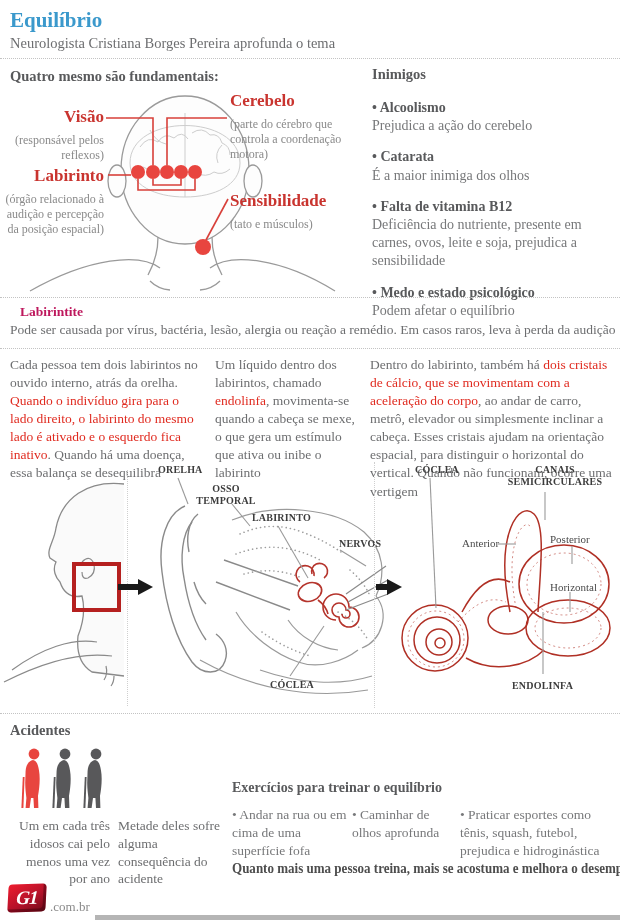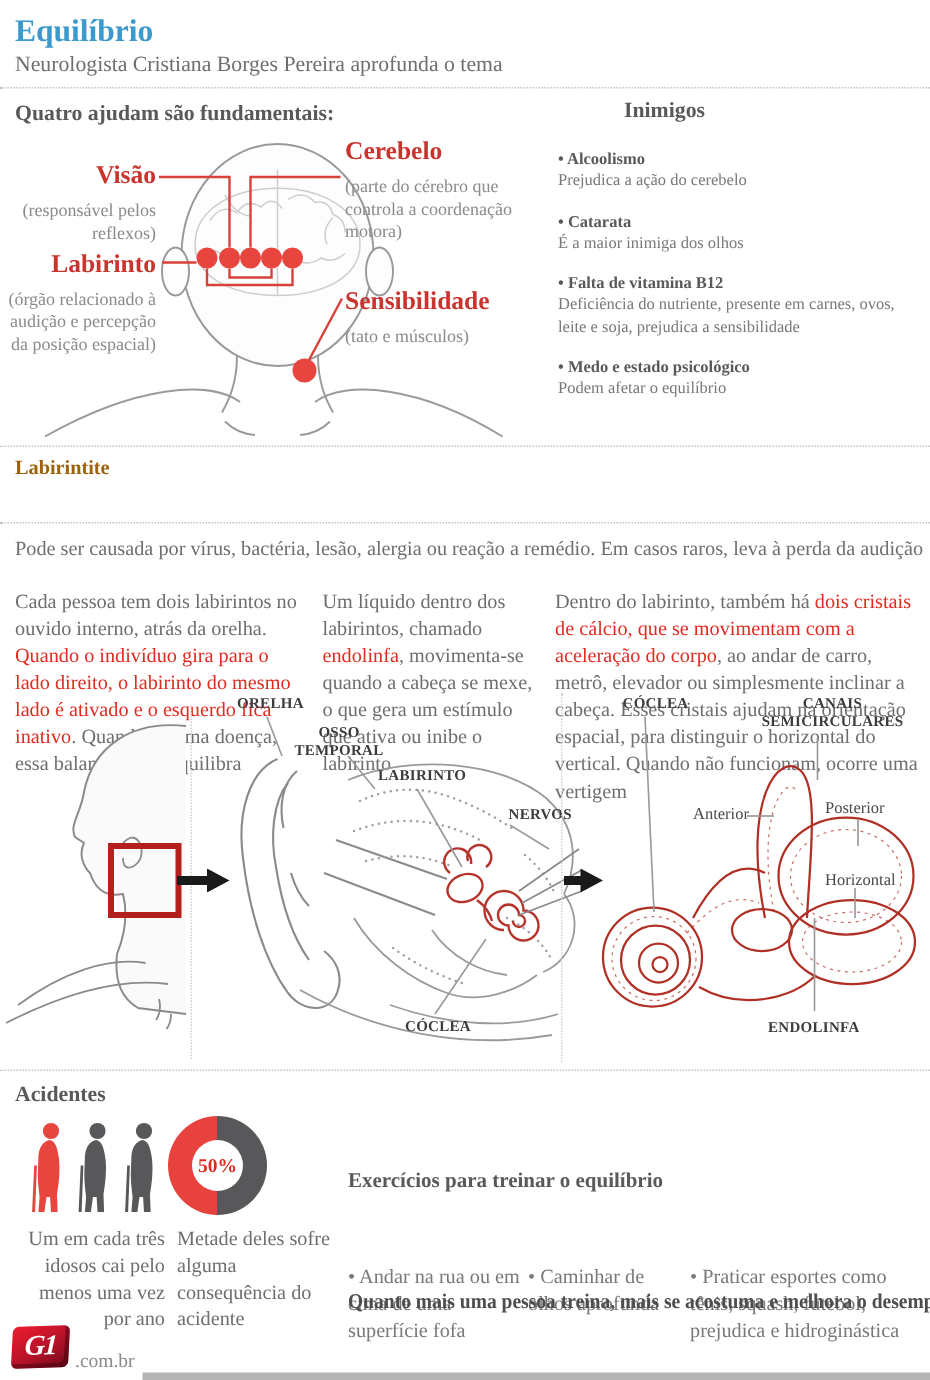--- a/index.html
+++ b/index.html
@@ -6,24 +6,24 @@
   #canvas{position:relative;width:620px;height:920px;background:#fff;overflow:hidden;
           font-family:Liberation Serif, serif;color:#6d6e70;padding-left:46px;}
   .abs{position:absolute;}
   .dotdiv-h{position:absolute;height:0;border-top:1px dotted #c3c3c3;}
   .dotdiv-v{position:absolute;width:0;border-left:1px dotted #cfcfcf;}
   .title{font-size:21px;font-weight:bold;color:#3b99cc;}
   .subtitle{font-size:14.5px;color:#6d6e70;}
   .sec-head{font-size:14.5px;font-weight:bold;color:#58595b;}
   .red-label{font-size:17px;font-weight:bold;color:#c9342f;line-height:1.05;}
   .small-desc{font-size:12px;color:#8a8a8a;line-height:1.25;margin-top:7px;}
-  .enemy{margin-bottom:13px;font-size:11px;line-height:1.3;}
+  .enemy{margin-bottom:13px;font-size:14px;line-height:1.3;}
   .enemy .lab{font-weight:bold;color:#58595b;}
   .enemy .des{color:#77787a;}
-  .body-txt{font-size:13.5px;line-height:1.34;color:#6d6e70;margin-top:36px;}
+  .body-txt{font-size:13.5px;line-height:1.34;color:#6d6e70;}
   .red-inline{color:#e02b20;}
   .fig-label{font-size:10px;font-weight:bold;color:#3c3c3c;letter-spacing:.2px;line-height:1.15;white-space:pre-line;}
   .fig-label-sm{font-size:11px;color:#4a4a4a;}
   .donut{width:66px;height:66px;border-radius:50%;background:conic-gradient(#58585a 0deg 180deg,#e8423e 180deg 360deg);}
   .donut-hole{position:absolute;left:16px;top:16px;width:34px;height:34px;border-radius:50%;background:#fff;
               display:flex;align-items:center;justify-content:center;font-size:13px;font-weight:bold;color:#e02b20;}
   .stat{font-size:13.5px;line-height:1.32;color:#6d6e70;}
   .note{font-size:14px;font-weight:bold;color:#4d4d4d;transform:scaleX(.93);transform-origin:left;white-space:nowrap;}
   .g1-logo{width:38px;height:28px;border-radius:4px;background:linear-gradient(150deg,#ee1c2e 0%,#b5122a 55%,#6e0a18 100%);
            transform:skewX(-5deg) rotate(-2deg);display:flex;align-items:center;justify-content:center;
@@ -35,21 +35,21 @@
 </style>
 </head>
 <body>
 
 <div id="canvas">
 
   <div class="abs title" style="left:10px;top:8px;">Equilíbrio</div>
   <div class="abs subtitle" style="left:10px;top:35px;">Neurologista Cristiana Borges Pereira aprofunda o tema</div>
   <div class="dotdiv-h" style="left:0;top:58px;width:620px;"></div>
 
-  <div class="abs sec-head" style="left:10px;top:68px;">Quatro ajudam são fundamentais:</div>
+  <div class="abs sec-head" style="left:10px;top:68px;">Quatro mesmo são fundamentais:</div>
 
   <svg class="abs" style="left:0;top:85px;" width="365" height="210" viewBox="0 0 365 210">
     <g stroke="#9a9a9a" stroke-width="1.3" fill="#fdfdfd">
       <ellipse cx="185" cy="85" rx="64" ry="74"></ellipse>
       <ellipse cx="117" cy="96" rx="9" ry="16"></ellipse>
       <ellipse cx="253" cy="96" rx="9" ry="16"></ellipse>
     </g>
     <g stroke="#9a9a9a" stroke-width="1.3" fill="none">
       <path d="M158,152 C158,170 153,181 148,190"></path>
       <path d="M212,152 C212,170 217,181 222,190"></path>
@@ -96,41 +96,41 @@
   <div class="abs" style="left:0;top:167px;width:104px;text-align:right;">
     <div class="red-label">Labirinto</div>
     <div class="small-desc">(órgão relacionado à audição e percepção da posição espacial)</div>
   </div>
   <div class="abs" style="left:230px;top:192px;width:140px;">
     <div class="red-label">Sensibilidade</div>
     <div class="small-desc">(tato e músculos)</div>
   </div>
 
   <div class="abs" style="left:372px;top:66px;width:246px;">
-    <div class="sec-head" style="margin-bottom:16px;margin-left:44px;">Inimigos</div>
+    <div class="sec-head" style="margin-bottom:16px;">Inimigos</div>
     <div class="enemy">
       <div class="lab">• Alcoolismo</div>
       <div class="des">Prejudica a ação do cerebelo</div>
     </div>
     <div class="enemy">
       <div class="lab">• Catarata</div>
       <div class="des">É a maior inimiga dos olhos</div>
     </div>
     <div class="enemy">
       <div class="lab">• Falta de vitamina B12</div>
       <div class="des">Deficiência do nutriente, presente em carnes, ovos, leite e soja, prejudica a sensibilidade</div>
     </div>
     <div class="enemy">
       <div class="lab">• Medo e estado psicológico</div>
       <div class="des">Podem afetar o equilíbrio</div>
     </div>
   </div>
 
   <div class="dotdiv-h" style="left:0;top:297px;width:620px;"></div>
-  <div class="abs" style="left:10px;top:304px;font-size:13.5px;font-weight:bold;color:#a16207;">Labirintite</div>
+  <div class="abs" style="left:20px;top:304px;font-size:13.5px;font-weight:bold;color:#be185d;">Labirintite</div>
   <div class="abs body-txt" style="left:10px;top:321px;width:608px;">Pode ser causada por vírus, bactéria, lesão, alergia ou reação a remédio. Em casos raros, leva à perda da audição</div>
   <div class="dotdiv-h" style="left:0;top:348px;width:620px;"></div>
 
   <div class="abs body-txt" style="left:10px;top:356px;width:192px;">
     <span>Cada pessoa tem dois labirintos no ouvido interno, atrás da orelha. </span><span class="red-inline">Quando o indivíduo gira para o lado direito, o labirinto do mesmo lado é ativado e o esquerdo fica inativo</span><span>. Quando há uma doença, essa balança se desequilibra</span>
   </div>
   <div class="abs body-txt" style="left:215px;top:356px;width:146px;">
     <span>Um líquido dentro dos labirintos, chamado </span><span class="red-inline">endolinfa</span><span>, movimenta-se quando a cabeça se mexe, o que gera um estímulo que ativa ou inibe o labirinto</span>
   </div>
   <div class="abs body-txt" style="left:370px;top:356px;width:244px;">
@@ -254,23 +254,20 @@
         <circle cx="16" cy="7" r="5.4"></circle>
         <path d="M15,13 C10.5,14 8,18 7.6,24 L7.2,36 C7.2,42 8,47 8.4,51 L7.6,61 H11.6 L13,51 H15.4 L16,61 H20.4 L20,49 C21.4,41.5 22.4,31 21,23.5 C20,17 18.4,13.5 15,13 Z"></path>
         <path d="M4.8,30 L6.6,30 L5.4,61 L3.4,61 Z"></path>
       </g>
     </defs>
     <use href="#elder-shape" x="0" y="1" fill="#e8453f"></use>
     <use href="#elder-shape" x="31" y="1" fill="#58585a"></use>
     <use href="#elder-shape" x="62" y="1" fill="#58585a"></use>
   </svg>
 
-  <div class="abs donut" style="left:112px;top:744px;">
-    <div class="donut-hole">50%</div>
-  </div>
 
   <div class="abs stat" style="left:6px;top:817px;width:104px;text-align:right;">Um em cada três idosos cai pelo menos uma vez por ano</div>
   <div class="abs stat" style="left:118px;top:817px;width:102px;">Metade deles sofre alguma consequência do acidente</div>
 
   <div class="abs sec-head" style="left:232px;top:780px;font-size:14px;">Exercícios para treinar o equilíbrio</div>
   <div class="abs body-txt" style="left:232px;top:806px;width:116px;color:#77787a;">• Andar na rua ou em cima de uma superfície fofa</div>
   <div class="abs body-txt" style="left:352px;top:806px;width:100px;color:#77787a;">• Caminhar de olhos aprofunda</div>
   <div class="abs body-txt" style="left:460px;top:806px;width:156px;color:#77787a;">• Praticar esportes como tênis, squash, futebol, prejudica e hidroginástica</div>
   <div class="abs note" style="left:232px;top:861px;">Quanto mais uma pessoa treina, mais se acostuma e melhora o desempenho</div>
 

